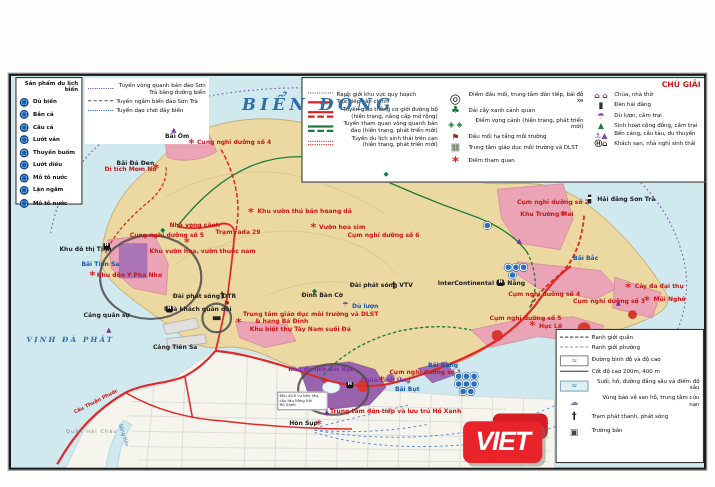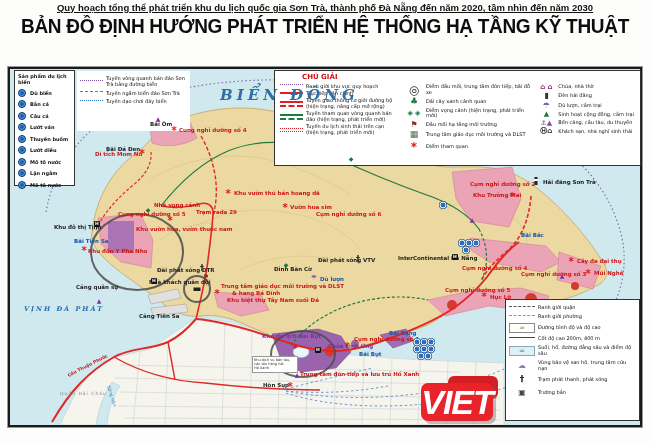--- a/index.html
+++ b/index.html
@@ -41,21 +41,21 @@
   .mk-dot{width:5px;height:5px;border-radius:50%;background:#2b6fc0;border:1px solid #fff;
     box-shadow:0 0 0 0.5px #1a4f8f;}
   .mk-tri{color:#7b2fa0;font-size:6px;}
   .mk-dia{color:#0f7a3c;font-size:6px;}
   .mk-lh{width:3px;height:8px;background:linear-gradient(#222 0 2.5px,#fff 2.5px 4px,#222 4px 100%);}
   .mk-ant{color:#222;font-size:8px;font-weight:700;}
   .mk-par{color:#7b4fa6;font-size:7px;}
   .mk-flag{color:#8a2b1e;font-size:7px;}
 
   
-  .box{position:absolute;background:#fff;border:1px solid #333;z-index:20;padding:2px 3px;box-sizing:border-box;}
+  .box{position:absolute;background:#fff;border:1px solid #333;z-index:20;padding:2px 3px;box-sizing:border-box;text-align:right;}
   .box .ttl{font-size:5px;font-weight:700;color:#111;margin-bottom:2px;}
   .lrow{display:flex;align-items:center;margin:1.5px 0;}
   .lrow .lt{font-size:5px;line-height:1.15;color:#111;}
 
   #box-products{left:14px;top:70px;width:61px;height:116px;}
   .prow{display:flex;align-items:center;margin:3.5px 0;}
   .pdot{width:6px;height:6px;border-radius:50%;background:#1560b0;border:0.5px solid #0a3f7a;
     margin-right:4px;flex:none;box-shadow:inset 0 0 0 1px #6ea3d8;}
   .prow .lt{font-size:5px;font-weight:700;color:#111;}
 
@@ -113,36 +113,32 @@
   #svcbox span{display:block;font-size:3.5px;line-height:1.2;color:#333;}
 
   
   #logo{position:absolute;left:421px;top:383px;z-index:50;display:flex;align-items:flex-start;}
   #vietbox{position:relative;width:72px;height:38px;background:#e8232a;border-radius:7px;
     display:flex;align-items:center;justify-content:center;
     box-shadow:3px 3px 0 rgba(120,120,120,.45);}
   #vietbox::before{content:"";position:absolute;right:-5px;top:-7px;width:70%;height:60%;
     background:#d41d24;border-radius:6px;z-index:-1;}
   #vietbox .viet{color:#fff;font-family:"Liberation Sans",sans-serif;font-weight:700;
-    font-style:italic;font-size:34px;letter-spacing:-1px;text-align:right;}
+    font-style:italic;font-size:24px;letter-spacing:-1px;text-align:right;}
   #timeswrap{margin-left:2px;}
   .times{font-family:"Liberation Serif","DejaVu Serif",serif;font-size:41px;line-height:36px;
     color:#141414;letter-spacing:1px;}
   .tagline{font-family:"Liberation Sans",sans-serif;font-size:8px;font-weight:700;
     color:#e01b22;letter-spacing:0.6px;margin-top:3px;text-align:center;}
 </style>
 </head>
 <body>
 
 <div id="page">
 
-  <div class="hdr">
-    <div class="sub">Quy hoạch tổng thể phát triển khu du lịch quốc gia Sơn Trà, thành phố Đà Nẵng đến năm 2020, tầm nhìn đến năm 2030</div>
-    <div class="main">BẢN ĐỒ ĐỊNH HƯỚNG PHÁT TRIỂN HỆ THỐNG HẠ TẦNG KỸ THUẬT</div>
-  </div>
 
   <div id="map">
     <svg width="630" height="356" viewBox="10 69 630 356">
 
       <rect x="10" y="69" width="630" height="356" fill="#cfe9ef"></rect>
 
       <path d="M 46 212 C 58 146 108 104 176 90 C 270 70 368 82 462 104 C 546 124 606 168 622 238 C 630 276 616 322 576 346 C 530 373 474 390 420 394 C 360 399 300 400 258 416" fill="none" stroke="#8a5fb0" stroke-width="1.1" stroke-dasharray="1.5 2.5"></path>
 
       <path d="M 60 425 L 76 392 L 92 372 L 112 358 L 150 349 L 196 318 L 230 322 L 272 335 L 312 348 L 352 355 L 420 360 L 504 363 L 504 425 Z" fill="#f5f5ee" stroke="#c9c9c9" stroke-width="0.5"></path>
       <g stroke="#cfcfcf" stroke-width="0.6">

